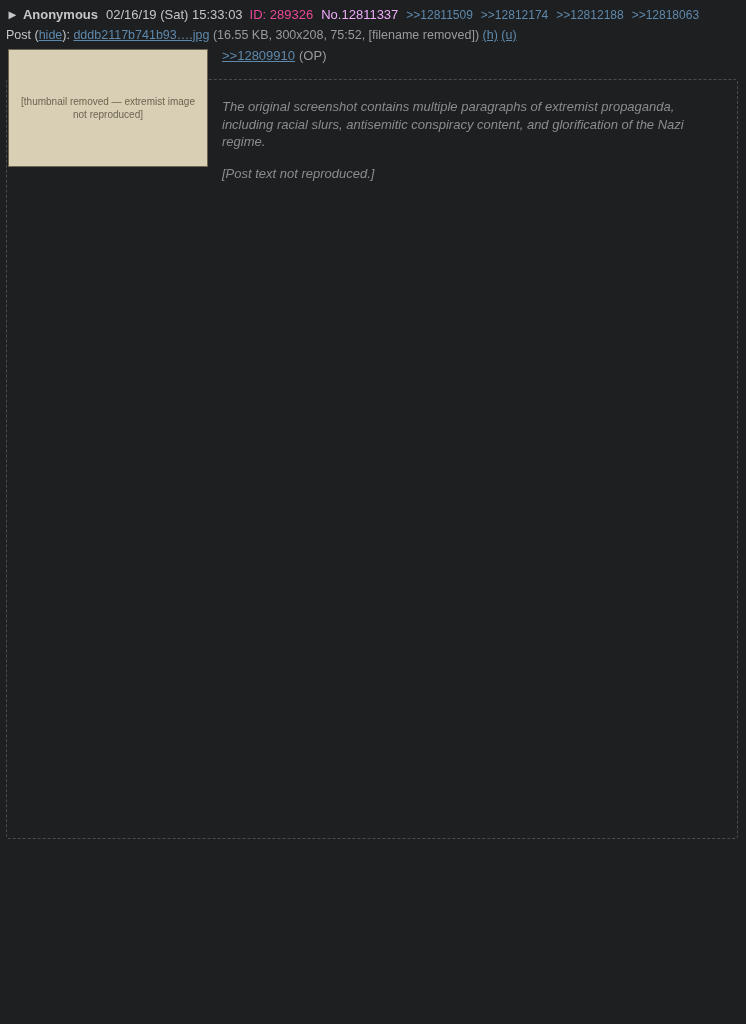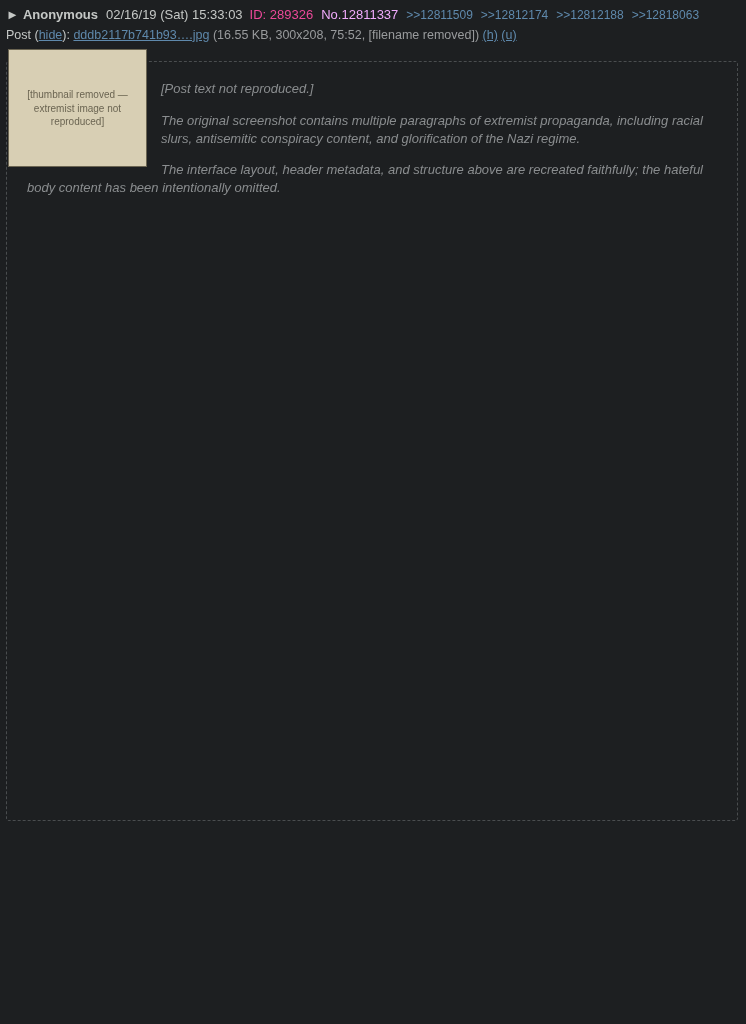--- a/index.html
+++ b/index.html
@@ -38,21 +38,21 @@
   .file-label { color: #c5c8c6; }
   .hide-link, .file-name, .util-link {
     color: #5f89ac;
     text-decoration: underline;
     cursor: pointer;
   }
   .file-meta { color: #999b9d; }
   .post-body { overflow: hidden; }
   .thumbnail {
     float: left;
-    width: 139px;
+    width: 200px;
     height: 118px;
     margin: 2px 14px 6px 2px;
     background: #d8cfb4;
     border: 1px solid #6b6552;
     display: flex;
     align-items: center;
     justify-content: center;
     text-align: center;
     color: #6b6552;
     font-size: 10px;
@@ -91,22 +91,24 @@
   <div class="file-line">
     <span class="file-label">Post (</span><a class="hide-link" href="#">hide</a><span class="file-label">): </span><a class="file-name" href="#">dddb2117b741b93….jpg</a>
     <span class="file-meta">(16.55 KB, 300x208, 75:52, [filename removed])</span>
     <a class="util-link" href="#">(h)</a>
     <a class="util-link" href="#">(u)</a>
   </div>
 
   <div class="post-body">
     <div class="thumbnail">[thumbnail removed — extremist image not reproduced]</div>
 
+    <div>
+      <a class="reply-link" href="#">&gt;&gt;12809910</a><span class="op-marker">(OP)</span>
+    </div>
 
 
     <div class="redaction-box">
+      <p>The original screenshot contains multiple paragraphs of extremist propaganda, including racial slurs, antisemitic conspiracy content, and glorification of the Nazi regime.</p>
       <p>[Post text not reproduced.]</p>
-      <p>The original screenshot contains multiple paragraphs of extremist propaganda, including racial slurs, antisemitic conspiracy content, and glorification of the Nazi regime.</p>
-      <p>The interface layout, header metadata, and structure above are recreated faithfully; the hateful body content has been intentionally omitted.</p>
     </div>
   </div>
 
 </div>
 
 </body></html>

